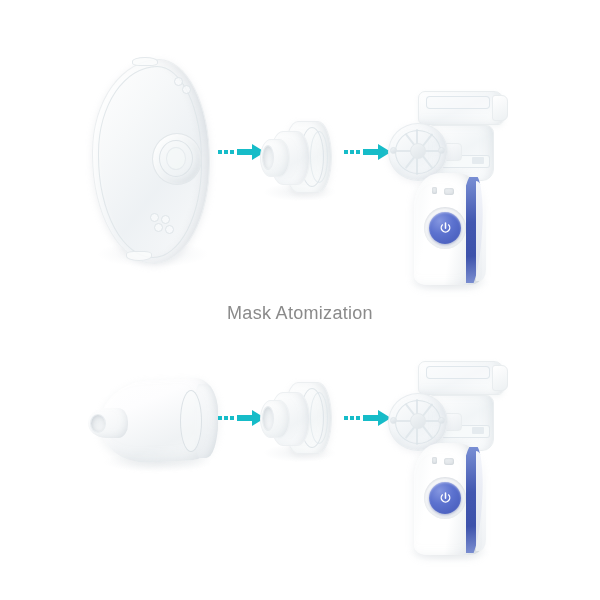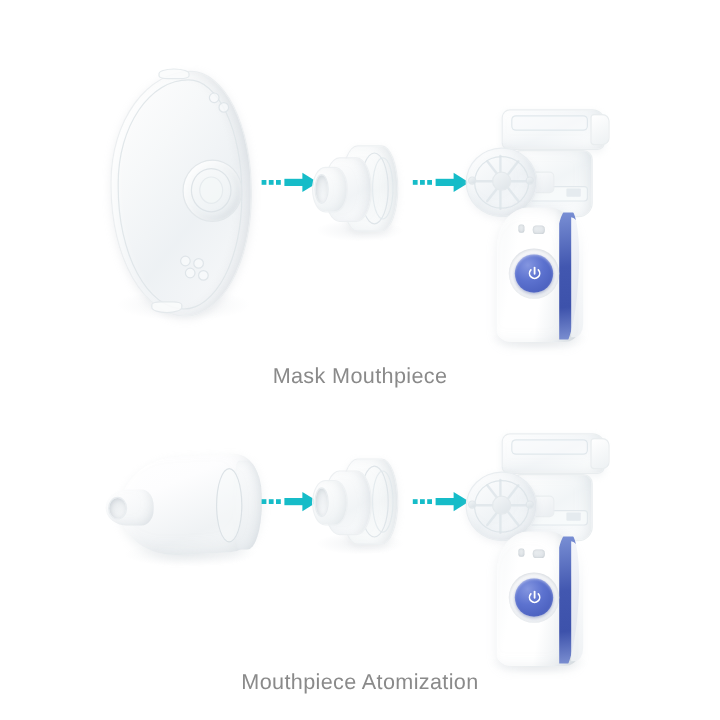--- a/index.html
+++ b/index.html
@@ -508,21 +508,21 @@
         <div class="nb-btn">
           <svg width="15" height="15" viewBox="0 0 24 24">
             <path d="M12 3.2 L12 11.4" stroke="#ffffff" stroke-width="2.4" stroke-linecap="round" fill="none"></path>
             <path d="M7.0 6.2 A6.8 6.8 0 1 0 17.0 6.2" stroke="#ffffff" stroke-width="2.2" stroke-linecap="round" fill="none"></path>
           </svg>
         </div>
       </div>
 
     </div>
 
-    <div class="caption" id="caption-mask">Mask Mouthpiece</div>
+    <div class="caption" id="caption-mask">Mask Atomization</div>
   </div>
 
   <div class="section" id="section-mouthpiece">
 
     <div class="stage">
 
       <div class="mouthpiece-part">
         <div class="shadow-soft" style="left:22px; top:84px; width:108px; height:20px;"></div>
         <div class="mp-cone"></div>
         <div class="mp-flare"></div>
@@ -584,16 +584,15 @@
         <div class="nb-btn">
           <svg width="15" height="15" viewBox="0 0 24 24">
             <path d="M12 3.2 L12 11.4" stroke="#ffffff" stroke-width="2.4" stroke-linecap="round" fill="none"></path>
             <path d="M7.0 6.2 A6.8 6.8 0 1 0 17.0 6.2" stroke="#ffffff" stroke-width="2.2" stroke-linecap="round" fill="none"></path>
           </svg>
         </div>
       </div>
 
     </div>
 
-    <div class="caption" id="caption-mouthpiece">Mouthpiece Atomization</div>
   </div>
 
 </div>
 
 </body></html>

